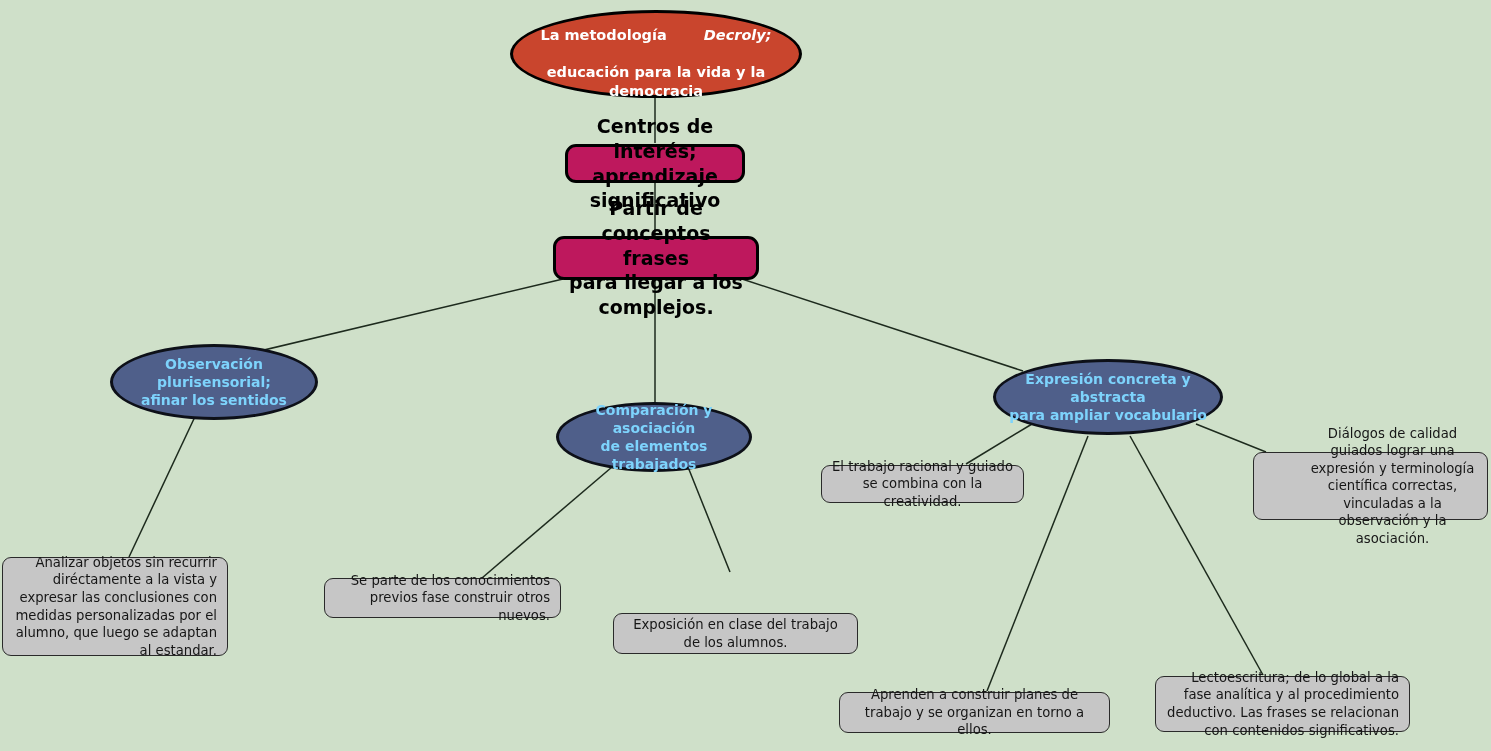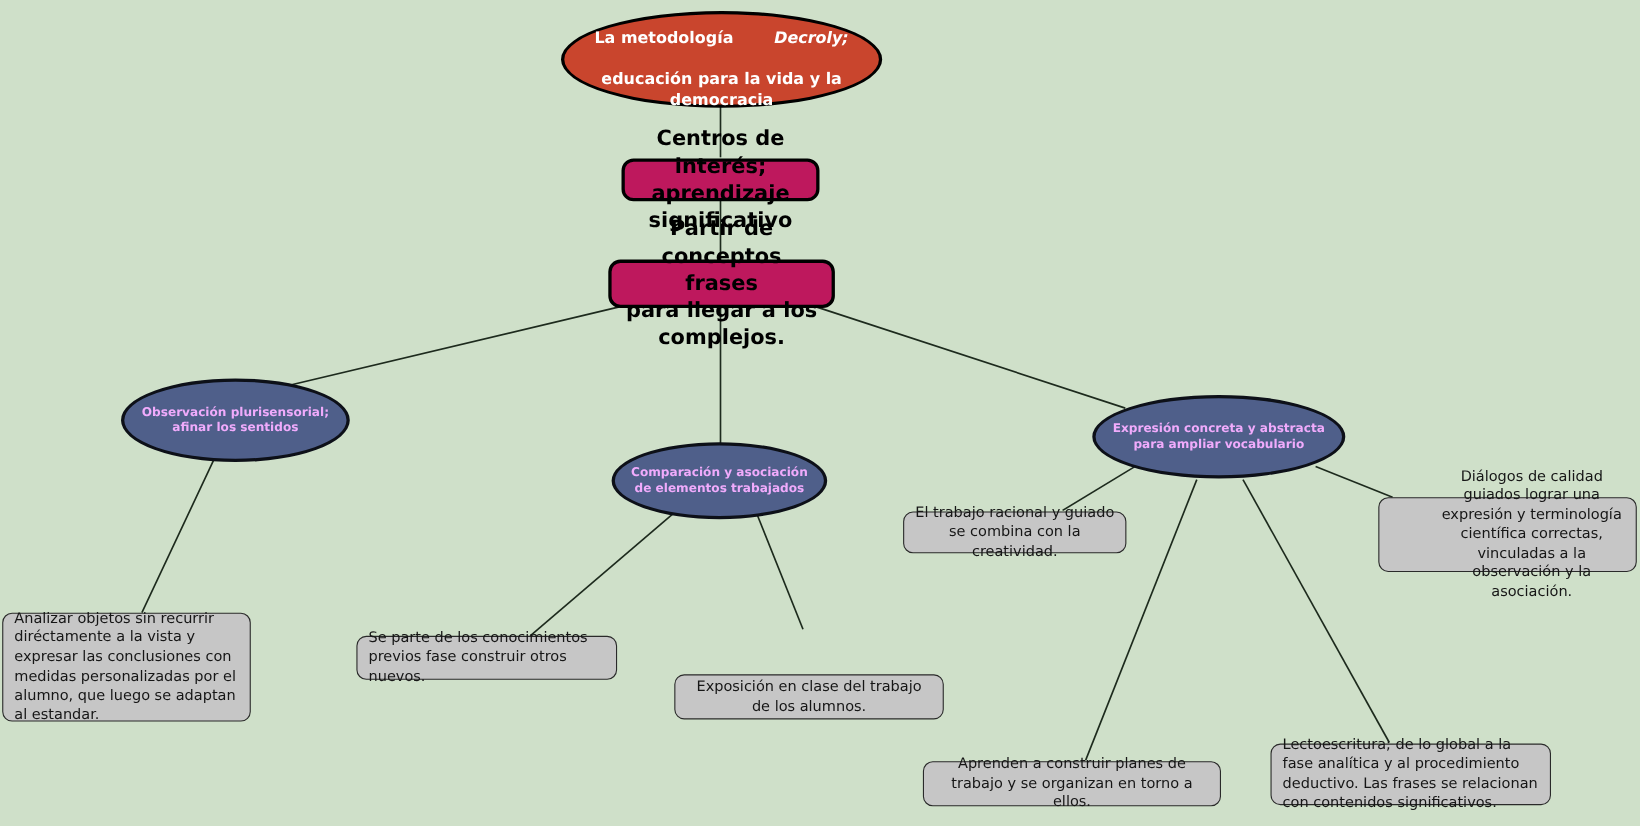--- a/index.html
+++ b/index.html
@@ -55,36 +55,36 @@
     color: #000000;
     font-weight: bold;
     font-size: 19px;
     line-height: 1.3;
   }
   
   .ellipse-blue {
     background: #4f5f8a;
     border: 3px solid #0d1018;
     border-radius: 50%;
-    color: #f0abfc;
+    color: #7dd3fc;
     font-weight: bold;
-    font-size: 11px;
+    font-size: 14px;
     line-height: 1.3;
   }
   
   .box-gray {
     background: #c6c6c6;
     border: 1.6px solid #2a2a2a;
     border-radius: 9px;
     color: #161616;
     font-weight: normal;
     font-size: 13.2px;
     line-height: 1.33;
   }
-  .align-left .node-text { text-align: left; }
+  .align-left .node-text { text-align: right; }
   .align-center .node-text { text-align: center; }
 </style>
 </head>
 <body>
 
 <div id="map-root">
 
   <svg id="edges" viewBox="0 0 1491 751" xmlns="http://www.w3.org/2000/svg">
     <g stroke="#1d2a1d" stroke-width="1.5" fill="none">
       <line x1="655" y1="95" x2="655" y2="143"></line>

